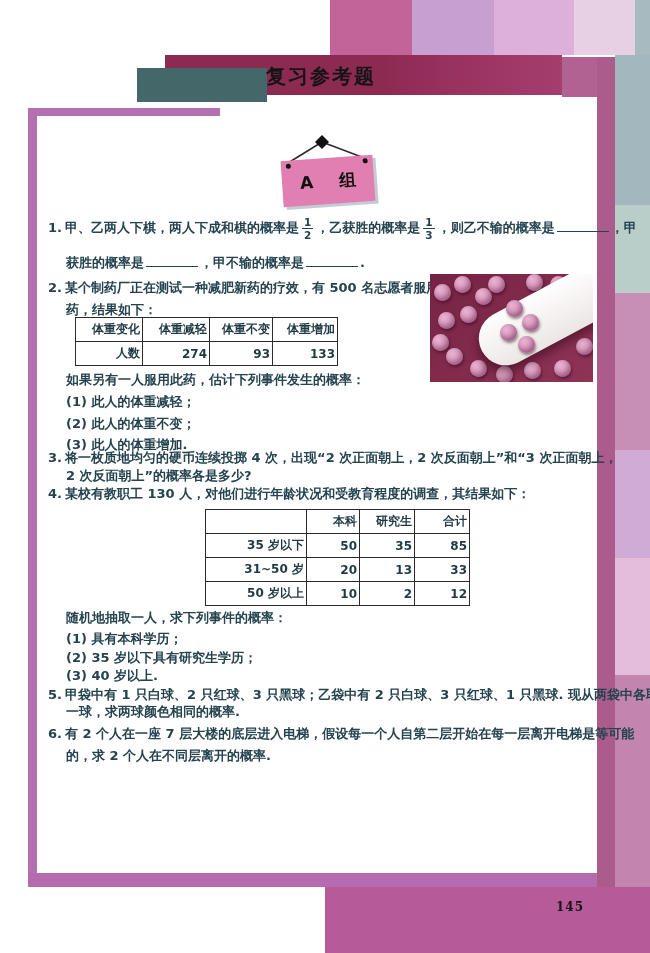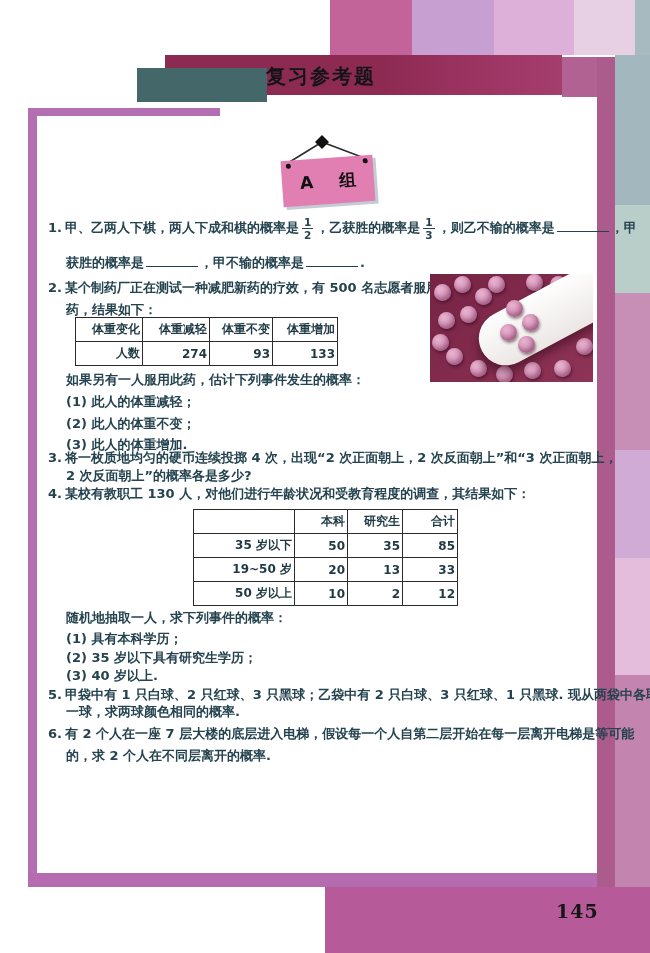--- a/index.html
+++ b/index.html
@@ -42,37 +42,37 @@
   .fr{display:inline-block;text-align:center;font-size:10.5px;line-height:1.15;
     vertical-align:middle;margin:0 3px;font-weight:bold;}
   .fr .fn{display:block;border-bottom:1px solid currentColor;padding:0 2px;}
   .fr .fd{display:block;}
 
   
   table{border-collapse:collapse;position:absolute;font-size:12px;font-weight:bold;color:#1f3944;}
   th,td{border:1px solid #2b2b2b;text-align:right;height:23px;padding:0 2px;font-weight:bold;}
   .t1{left:75px;top:317px;}
   .t1 .c0{width:62px}.t1 .c1{width:62px}.t1 .c2{width:58px}.t1 .c3{width:60px}
-  .t2{left:193px;top:509px;}
+  .t2{left:205px;top:509px;}
   .t2 .c0{width:96px}.t2 .c1{width:48px}.t2 .c2{width:50px}.t2 .c3{width:50px}
 
   
   .photo{position:absolute;left:430px;top:274px;width:163px;height:108px;overflow:hidden;
     background:linear-gradient(140deg,#752344 0%,#842c4e 55%,#8e3457 100%);}
   .scoop{position:absolute;width:175px;height:54px;border-radius:27px;left:52px;top:50px;
     transform:rotate(-28deg);transform-origin:left center;z-index:2;
     background:linear-gradient(#ffffff,#ebe6e4);box-shadow:-4px 6px 8px rgba(40,5,20,.45);}
   .pl{position:absolute;width:17px;height:17px;border-radius:50%;z-index:1;
     background:radial-gradient(circle at 35% 32%,#eab3d0,#d292b6 55%,#bd79a2);
     box-shadow:inset -2px -3px 4px rgba(90,20,55,.35),1px 2px 3px rgba(40,5,25,.5);}
   .pl.top{z-index:3;}
   .caption{position:absolute;left:430px;top:390px;width:163px;text-align:center;
     font-size:12px;font-weight:bold;color:#24434f;}
 
-  .pagenum{position:absolute;left:556px;top:900px;font-size:19px;font-weight:bold;
+  .pagenum{position:absolute;left:556px;top:900px;font-size:12px;font-weight:bold;
     color:#161616;letter-spacing:1px;font-family:"DejaVu Serif",serif;z-index:7;}
 </style>
 </head>
 <body>
 
 <div class="canvas">
 
   <div class="tile" style="left:330px;top:0;width:82px;height:55px;background:#c2649a"></div>
   <div class="tile" style="left:412px;top:0;width:82px;height:55px;background:#c7a0d1"></div>
   <div class="tile" style="left:494px;top:0;width:80px;height:55px;background:#ddb0d9"></div>
@@ -195,21 +195,21 @@
       <th class="c2">研究生</th>
       <th class="c3">合计</th>
     </tr>
     <tr>
       <th>35 岁以下</th>
       <td>50</td>
       <td>35</td>
       <td>85</td>
     </tr>
     <tr>
-      <th>19~50 岁</th>
+      <th>31~50 岁</th>
       <td>20</td>
       <td>13</td>
       <td>33</td>
     </tr>
     <tr>
       <th>50 岁以上</th>
       <td>10</td>
       <td>2</td>
       <td>12</td>
     </tr>

